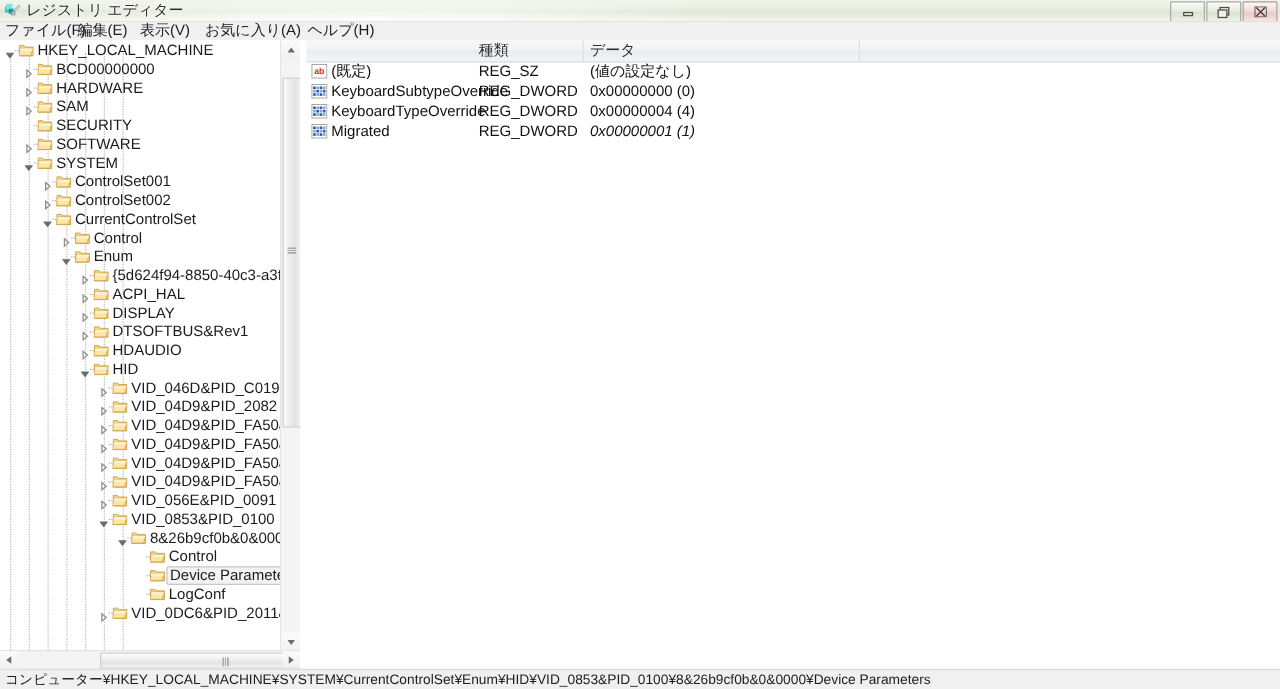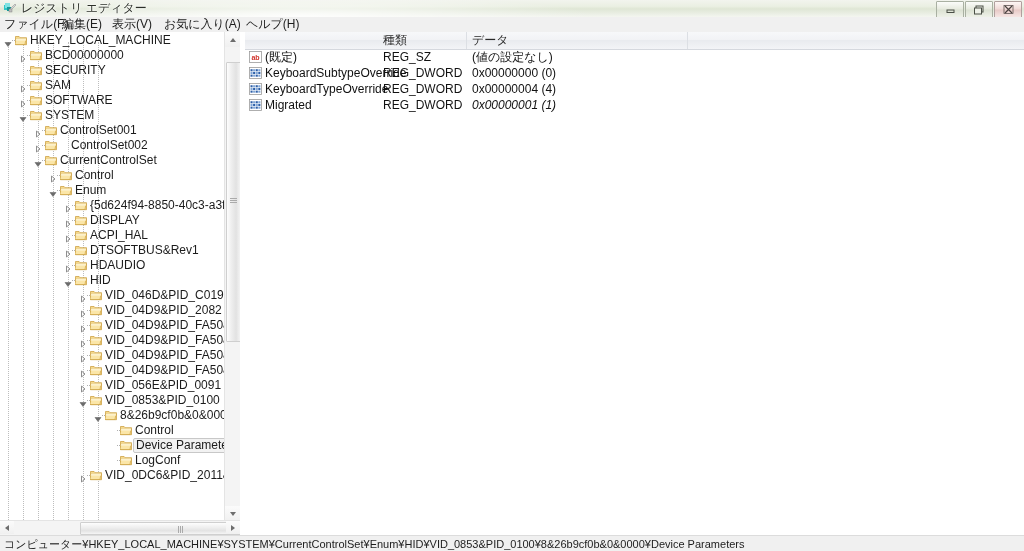--- a/index.html
+++ b/index.html
@@ -255,50 +255,62 @@
               </svg></span>
             <span class="tdash" style="left: 27px;"></span>
             <span class="folder" style="left: 30px;"><svg viewBox="0 0 12 11" width="12" height="11">
                 <path d="M0.5 1.5 h3.6 l1 1.2 h6.4 v7 h-11 z" fill="#f6d98a" stroke="#c79a38" stroke-width=".7"></path>
                 <path d="M1.2 3.6 h10 l-1.3 5.9 h-10 z" fill="#fbe6a8" stroke="#c79a38" stroke-width=".6"></path>
                 <path d="M1.2 3.6 h10 l-0.5 2.2 h-10 z" fill="#fdf1cb"></path>
               </svg></span>
             <span class="lbl" style="left: 45px;">BCD00000000</span>
           </div>
           <div class="trow">
+            <span class="twisty" style="left: 19px;"><svg viewBox="0 0 8 8" width="8" height="8">
+                <path d="M2.5 1 L6 4 L2.5 7 Z" fill="none" stroke="#8f8f8f" stroke-width="1"></path>
+              </svg></span>
             <span class="tdash" style="left: 27px;"></span>
             <span class="folder" style="left: 30px;"><svg viewBox="0 0 12 11" width="12" height="11">
                 <path d="M0.5 1.5 h3.6 l1 1.2 h6.4 v7 h-11 z" fill="#f6d98a" stroke="#c79a38" stroke-width=".7"></path>
                 <path d="M1.2 3.6 h10 l-1.3 5.9 h-10 z" fill="#fbe6a8" stroke="#c79a38" stroke-width=".6"></path>
                 <path d="M1.2 3.6 h10 l-0.5 2.2 h-10 z" fill="#fdf1cb"></path>
               </svg></span>
-            <span class="lbl" style="left: 45px;">SECURITY</span>
+            <span class="lbl" style="left: 45px;">HARDWARE</span>
           </div>
           <div class="trow">
             <span class="twisty" style="left: 19px;"><svg viewBox="0 0 8 8" width="8" height="8">
                 <path d="M2.5 1 L6 4 L2.5 7 Z" fill="none" stroke="#8f8f8f" stroke-width="1"></path>
               </svg></span>
             <span class="tdash" style="left: 27px;"></span>
             <span class="folder" style="left: 30px;"><svg viewBox="0 0 12 11" width="12" height="11">
                 <path d="M0.5 1.5 h3.6 l1 1.2 h6.4 v7 h-11 z" fill="#f6d98a" stroke="#c79a38" stroke-width=".7"></path>
                 <path d="M1.2 3.6 h10 l-1.3 5.9 h-10 z" fill="#fbe6a8" stroke="#c79a38" stroke-width=".6"></path>
                 <path d="M1.2 3.6 h10 l-0.5 2.2 h-10 z" fill="#fdf1cb"></path>
               </svg></span>
             <span class="lbl" style="left: 45px;">SAM</span>
           </div>
           <div class="trow">
-            <span class="twisty" style="left: 19px;"><svg viewBox="0 0 8 8" width="8" height="8">
-                <path d="M2.5 1 L6 4 L2.5 7 Z" fill="none" stroke="#8f8f8f" stroke-width="1"></path>
-              </svg></span>
             <span class="tdash" style="left: 27px;"></span>
             <span class="folder" style="left: 30px;"><svg viewBox="0 0 12 11" width="12" height="11">
                 <path d="M0.5 1.5 h3.6 l1 1.2 h6.4 v7 h-11 z" fill="#f6d98a" stroke="#c79a38" stroke-width=".7"></path>
                 <path d="M1.2 3.6 h10 l-1.3 5.9 h-10 z" fill="#fbe6a8" stroke="#c79a38" stroke-width=".6"></path>
                 <path d="M1.2 3.6 h10 l-0.5 2.2 h-10 z" fill="#fdf1cb"></path>
               </svg></span>
+            <span class="lbl" style="left: 45px;">SECURITY</span>
+          </div>
+          <div class="trow">
+            <span class="twisty" style="left: 19px;"><svg viewBox="0 0 8 8" width="8" height="8">
+                <path d="M2.5 1 L6 4 L2.5 7 Z" fill="none" stroke="#8f8f8f" stroke-width="1"></path>
+              </svg></span>
+            <span class="tdash" style="left: 27px;"></span>
+            <span class="folder" style="left: 30px;"><svg viewBox="0 0 12 11" width="12" height="11">
+                <path d="M0.5 1.5 h3.6 l1 1.2 h6.4 v7 h-11 z" fill="#f6d98a" stroke="#c79a38" stroke-width=".7"></path>
+                <path d="M1.2 3.6 h10 l-1.3 5.9 h-10 z" fill="#fbe6a8" stroke="#c79a38" stroke-width=".6"></path>
+                <path d="M1.2 3.6 h10 l-0.5 2.2 h-10 z" fill="#fdf1cb"></path>
+              </svg></span>
             <span class="lbl" style="left: 45px;">SOFTWARE</span>
           </div>
           <div class="trow">
             <span class="twisty" style="left: 19px;"><svg viewBox="0 0 8 8" width="8" height="8">
                 <path d="M1 2.5 L7 2.5 L4 6.5 Z" fill="#6b6b6b" stroke="#6b6b6b" stroke-width=".6"></path>
               </svg></span>
             <span class="tdash" style="left: 27px;"></span>
             <span class="folder" style="left: 30px;"><svg viewBox="0 0 12 11" width="12" height="11">
                 <path d="M0.5 1.5 h3.6 l1 1.2 h6.4 v7 h-11 z" fill="#f6d98a" stroke="#c79a38" stroke-width=".7"></path>
                 <path d="M1.2 3.6 h10 l-1.3 5.9 h-10 z" fill="#fbe6a8" stroke="#c79a38" stroke-width=".6"></path>
@@ -321,21 +333,21 @@
           <div class="trow">
             <span class="twisty" style="left: 34px;"><svg viewBox="0 0 8 8" width="8" height="8">
                 <path d="M2.5 1 L6 4 L2.5 7 Z" fill="none" stroke="#8f8f8f" stroke-width="1"></path>
               </svg></span>
             <span class="tdash" style="left: 42px;"></span>
             <span class="folder" style="left: 45px;"><svg viewBox="0 0 12 11" width="12" height="11">
                 <path d="M0.5 1.5 h3.6 l1 1.2 h6.4 v7 h-11 z" fill="#f6d98a" stroke="#c79a38" stroke-width=".7"></path>
                 <path d="M1.2 3.6 h10 l-1.3 5.9 h-10 z" fill="#fbe6a8" stroke="#c79a38" stroke-width=".6"></path>
                 <path d="M1.2 3.6 h10 l-0.5 2.2 h-10 z" fill="#fdf1cb"></path>
               </svg></span>
-            <span class="lbl" style="left: 71px;">ControlSet002</span>
+            <span class="lbl" style="left: 60px;">ControlSet002</span>
           </div>
           <div class="trow">
             <span class="twisty" style="left: 34px;"><svg viewBox="0 0 8 8" width="8" height="8">
                 <path d="M1 2.5 L7 2.5 L4 6.5 Z" fill="#6b6b6b" stroke="#6b6b6b" stroke-width=".6"></path>
               </svg></span>
             <span class="tdash" style="left: 42px;"></span>
             <span class="folder" style="left: 45px;"><svg viewBox="0 0 12 11" width="12" height="11">
                 <path d="M0.5 1.5 h3.6 l1 1.2 h6.4 v7 h-11 z" fill="#f6d98a" stroke="#c79a38" stroke-width=".7"></path>
                 <path d="M1.2 3.6 h10 l-1.3 5.9 h-10 z" fill="#fbe6a8" stroke="#c79a38" stroke-width=".6"></path>
                 <path d="M1.2 3.6 h10 l-0.5 2.2 h-10 z" fill="#fdf1cb"></path>
@@ -381,33 +393,33 @@
           <div class="trow">
             <span class="twisty" style="left: 64px;"><svg viewBox="0 0 8 8" width="8" height="8">
                 <path d="M2.5 1 L6 4 L2.5 7 Z" fill="none" stroke="#8f8f8f" stroke-width="1"></path>
               </svg></span>
             <span class="tdash" style="left: 72px;"></span>
             <span class="folder" style="left: 75px;"><svg viewBox="0 0 12 11" width="12" height="11">
                 <path d="M0.5 1.5 h3.6 l1 1.2 h6.4 v7 h-11 z" fill="#f6d98a" stroke="#c79a38" stroke-width=".7"></path>
                 <path d="M1.2 3.6 h10 l-1.3 5.9 h-10 z" fill="#fbe6a8" stroke="#c79a38" stroke-width=".6"></path>
                 <path d="M1.2 3.6 h10 l-0.5 2.2 h-10 z" fill="#fdf1cb"></path>
               </svg></span>
-            <span class="lbl" style="left: 90px;">DISPLAY</span>
+            <span class="lbl" style="left: 90px;">ACPI_HAL</span>
           </div>
           <div class="trow">
             <span class="twisty" style="left: 64px;"><svg viewBox="0 0 8 8" width="8" height="8">
                 <path d="M2.5 1 L6 4 L2.5 7 Z" fill="none" stroke="#8f8f8f" stroke-width="1"></path>
               </svg></span>
             <span class="tdash" style="left: 72px;"></span>
             <span class="folder" style="left: 75px;"><svg viewBox="0 0 12 11" width="12" height="11">
                 <path d="M0.5 1.5 h3.6 l1 1.2 h6.4 v7 h-11 z" fill="#f6d98a" stroke="#c79a38" stroke-width=".7"></path>
                 <path d="M1.2 3.6 h10 l-1.3 5.9 h-10 z" fill="#fbe6a8" stroke="#c79a38" stroke-width=".6"></path>
                 <path d="M1.2 3.6 h10 l-0.5 2.2 h-10 z" fill="#fdf1cb"></path>
               </svg></span>
-            <span class="lbl" style="left: 90px;">ACPI_HAL</span>
+            <span class="lbl" style="left: 90px;">DISPLAY</span>
           </div>
           <div class="trow">
             <span class="twisty" style="left: 64px;"><svg viewBox="0 0 8 8" width="8" height="8">
                 <path d="M2.5 1 L6 4 L2.5 7 Z" fill="none" stroke="#8f8f8f" stroke-width="1"></path>
               </svg></span>
             <span class="tdash" style="left: 72px;"></span>
             <span class="folder" style="left: 75px;"><svg viewBox="0 0 12 11" width="12" height="11">
                 <path d="M0.5 1.5 h3.6 l1 1.2 h6.4 v7 h-11 z" fill="#f6d98a" stroke="#c79a38" stroke-width=".7"></path>
                 <path d="M1.2 3.6 h10 l-1.3 5.9 h-10 z" fill="#fbe6a8" stroke="#c79a38" stroke-width=".6"></path>
                 <path d="M1.2 3.6 h10 l-0.5 2.2 h-10 z" fill="#fdf1cb"></path>

